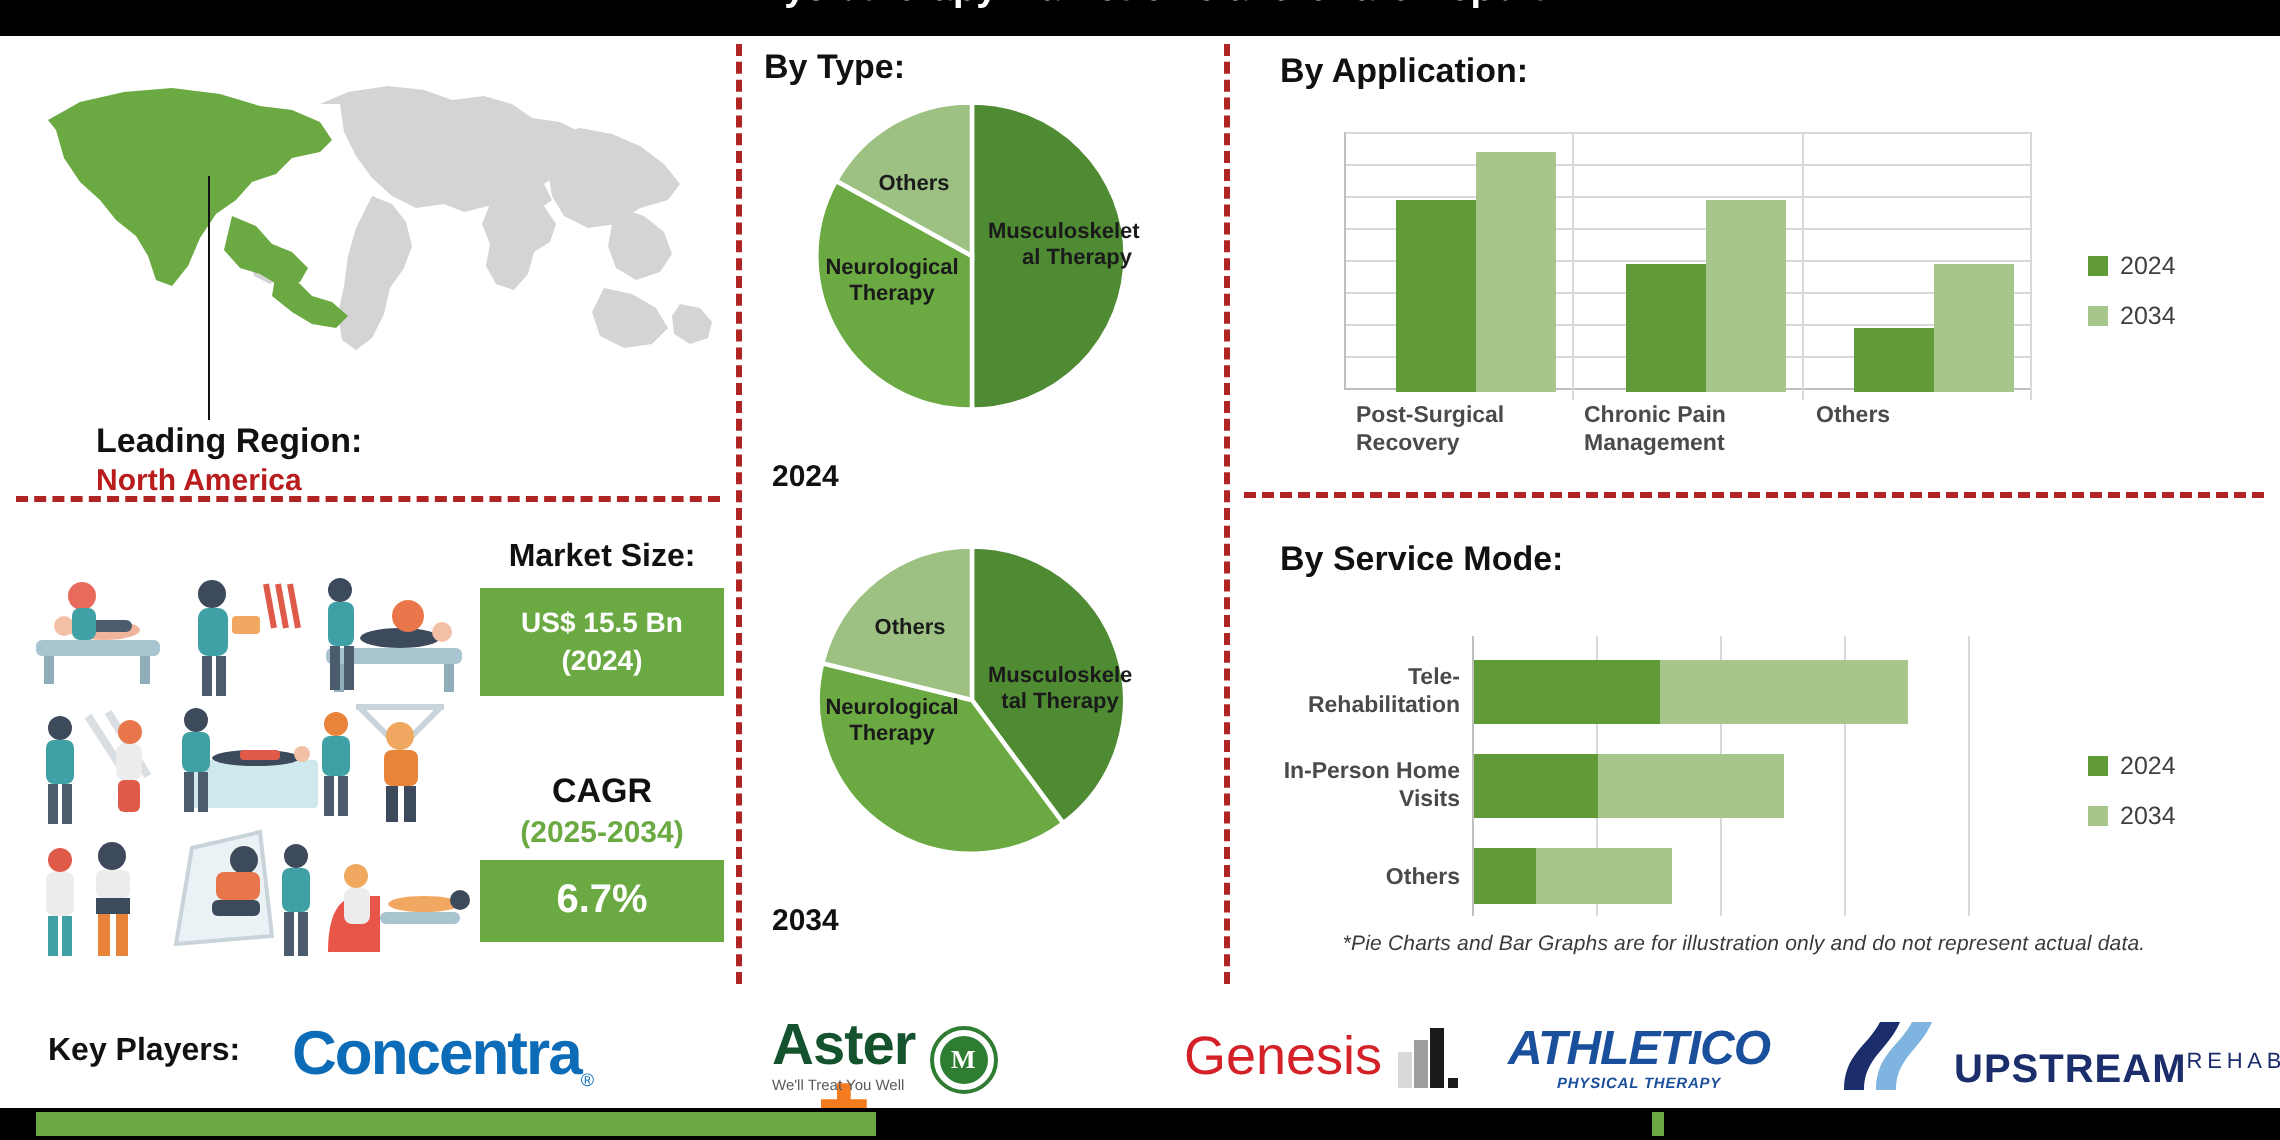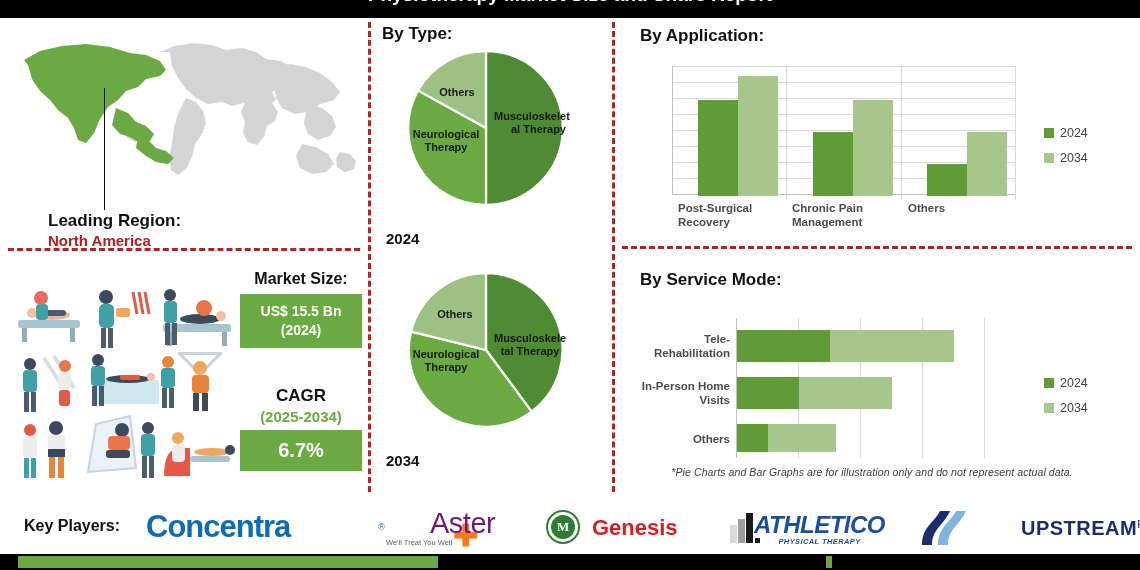--- a/index.html
+++ b/index.html
@@ -119,50 +119,50 @@
 
   
   .footer {
     position: absolute; left: 0; top: 501px; width: 1140px; height: 53px;
     background: #ffffff;
   }
   .kp-label {
     position: absolute; left: 24px; top: 16px;
     font-size: 16px; font-weight: bold; color: #111;
   }
-  .logo { position: absolute; display: flex; align-items: center; gap: 44px; }
+  .logo { position: absolute; display: flex; align-items: flex-end; }
 
   .lg-concentra {
     font-size: 31px; font-weight: bold; color: #0C6CB8;
     letter-spacing: -1px; position: relative;
   }
   .lg-concentra .plus {
     position: absolute; color: #F47B20; font-size: 30px;
     left: 119px; top: -9px; font-weight: bold;
   }
   .lg-reg { font-size: 9px; vertical-align: super; color: #0C6CB8; }
 
   .lg-aster-txt {
-    font-size: 29px; font-weight: normal; color: #701a75; letter-spacing: -0.5px; margin-left: 44px;
+    font-size: 29px; font-weight: bold; color: #14532d; letter-spacing: -0.5px;
   }
   .lg-aster-sub { font-size: 7.5px; color: #5a5a5a; margin-top: -2px; }
   .aster-seal {
     width: 34px; height: 34px; border-radius: 50%;
     border: 2px solid #2E7D32; background: #fff;
     display: flex; align-items: center; justify-content: center;
     margin-left: 7px;
   }
   .aster-seal-inner {
     width: 24px; height: 24px; border-radius: 50%;
     background: #2E7D32; color: #fff; font-size: 13px; font-weight: bold;
     display: flex; align-items: center; justify-content: center;
     font-family: "Liberation Serif", serif;
   }
 
-  .lg-genesis { font-size: 22px; font-weight: bold; color: #D42027; }
+  .lg-genesis { font-size: 27px; font-weight: normal; color: #D42027; }
 
   .lg-athletico {
     font-size: 24px; font-weight: bold; color: #1A4F9C;
     font-style: italic; letter-spacing: -0.5px;
   }
   .lg-athletico-sub {
     font-size: 7.5px; font-weight: bold; color: #1A4F9C;
     font-style: italic; text-align: center; letter-spacing: .4px; margin-top: -2px;
   }
 

